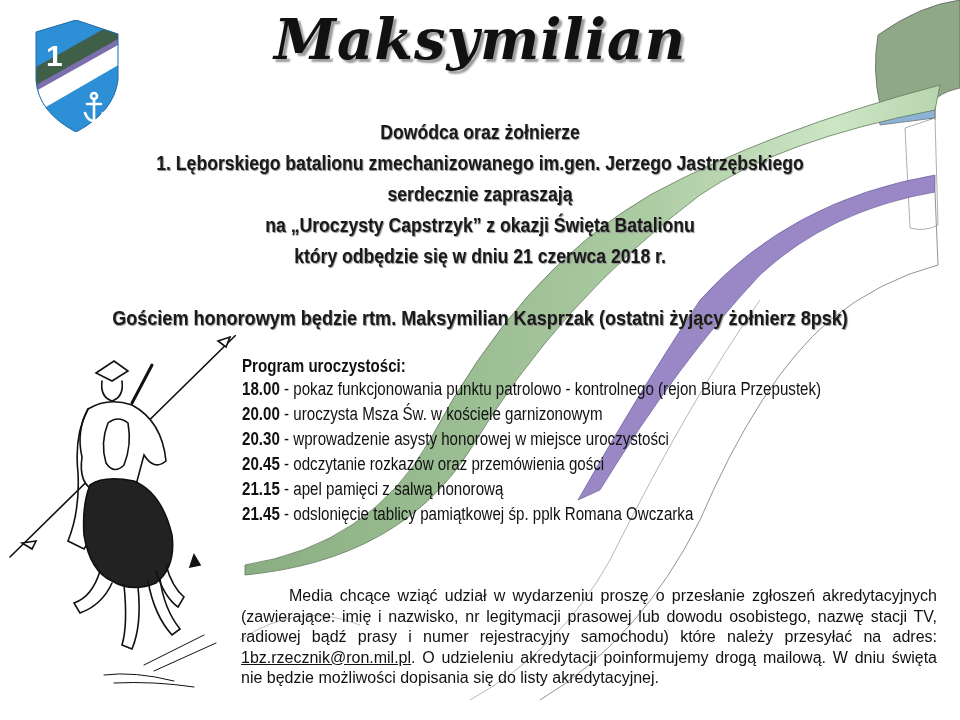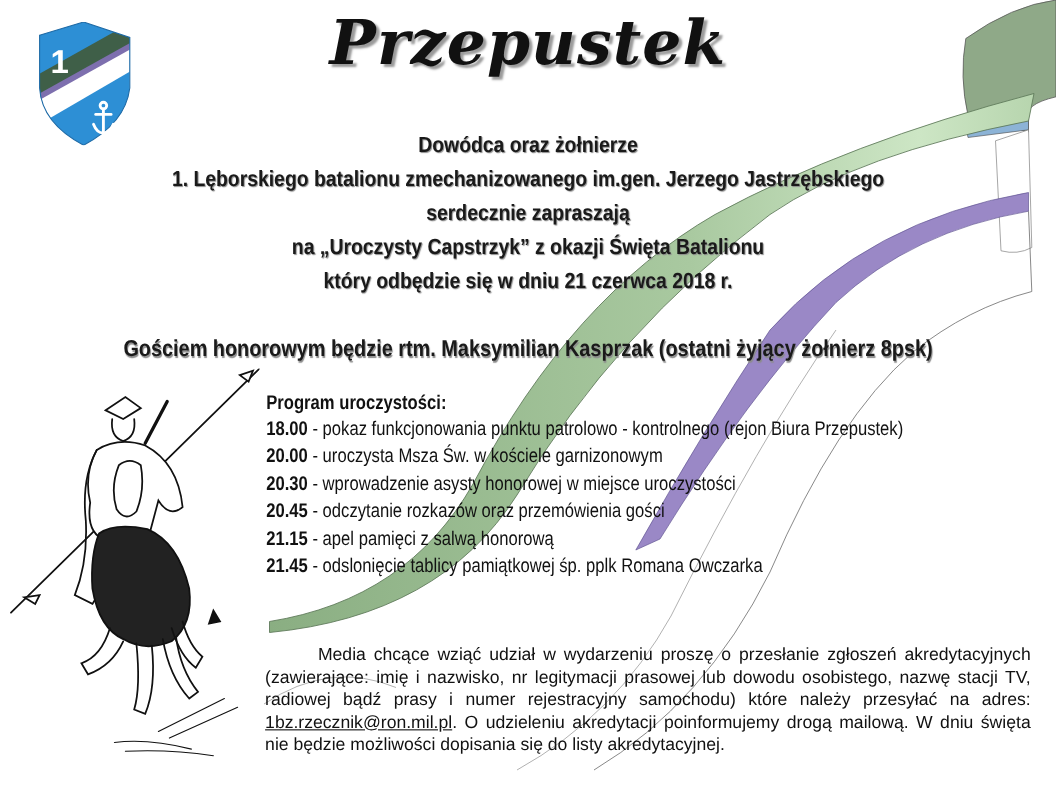--- a/index.html
+++ b/index.html
@@ -61,21 +61,21 @@
   <path d="M2 12 L42 0 L84 14 L84 60 Q80 92 42 112 Q4 92 2 60 Z" fill="none" stroke="#1e6aa6" stroke-width="1"></path>
   <text x="12" y="46" font-family="Liberation Sans, sans-serif" font-weight="bold" font-size="30" fill="#ffffff">1</text>
   <g stroke="#ffffff" stroke-width="2.6" fill="none" stroke-linecap="round">
     <circle cx="60" cy="76" r="3"></circle>
     <line x1="60" y1="79" x2="60" y2="100"></line>
     <line x1="53" y1="84" x2="67" y2="84"></line>
     <path d="M51 93 Q54 101 60 101 Q66 101 69 93"></path>
   </g>
 </svg>
 
-<div class="title">Przepustek</div>
+<div class="title">Maksymilian</div>
 
 <div class="header-block">
   <div class="header-line">Dowódca oraz żołnierze</div>
   <div class="header-line">1. Lęborskiego batalionu zmechanizowanego im.gen. Jerzego Jastrzębskiego</div>
   <div class="header-line">serdecznie zapraszają</div>
   <div class="header-line">na „Uroczysty Capstrzyk” z okazji Święta  Batalionu</div>
   <div class="header-line">który odbędzie się w dniu 21 czerwca 2018 r.</div>
 </div>
 
 <div class="guest">Gościem honorowym będzie rtm. Maksymilian Kasprzak (ostatni żyjący żołnierz 8psk)</div>

